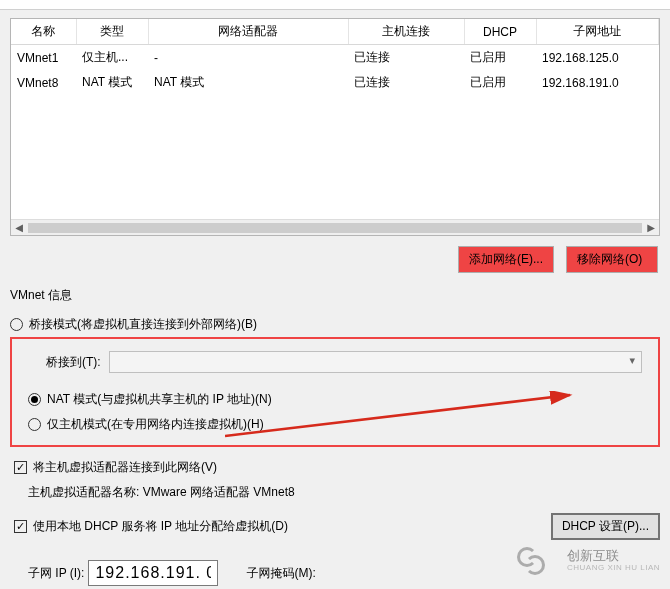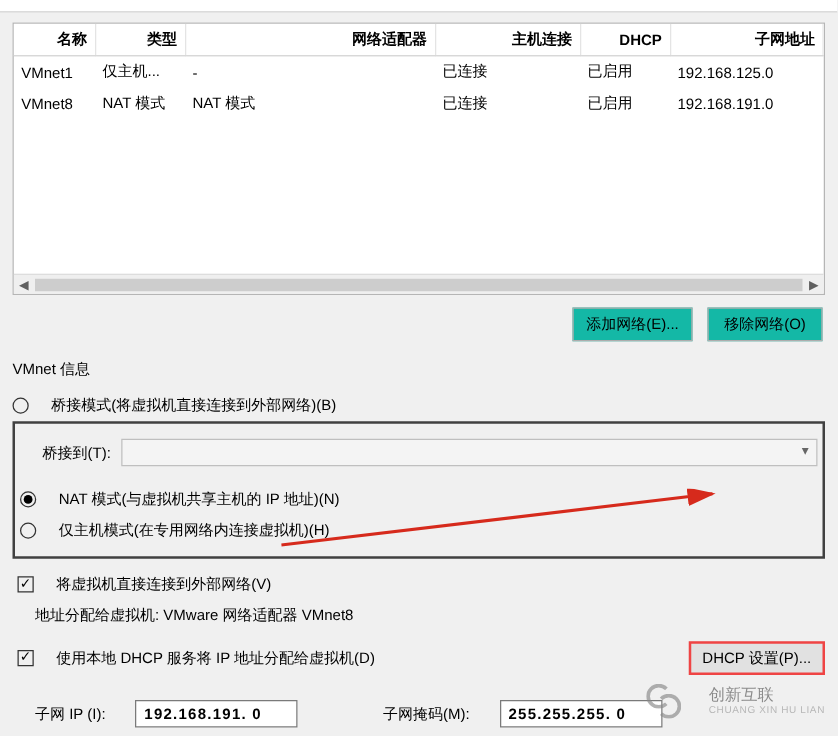--- a/index.html
+++ b/index.html
@@ -34,22 +34,22 @@
     height: 218px;
     overflow: hidden;
     position: relative;
   }
   table {
     width: 100%;
     border-collapse: collapse;
     table-layout: fixed;
   }
   thead th {
-    text-align: right;
-    font-weight: bold;
+    text-align: center;
+    font-weight: normal;
     padding: 4px 6px;
     border-right: 1px solid #e4e4e4;
     border-bottom: 1px solid #d8d8d8;
     background: #fff;
     font-size: 12px;
   }
   tbody td {
     padding: 4px 6px;
     font-size: 12px;
     white-space: nowrap;
@@ -82,45 +82,45 @@
     background: #cdcdcd;
     margin: 0 1px;
   }
   .btn-row {
     display: flex;
     justify-content: flex-end;
     gap: 12px;
     margin: 10px 2px 14px 0;
   }
   .btn {
-    background: #14b8a6;
+    background: #ef4444;
     border: 1px solid #adadad;
     padding: 4px 10px;
     font-size: 12px;
     font-family: inherit;
     min-width: 92px;
-    text-align: center;
+    text-align: left;
   }
   .btn.highlight {
+    border: 2px solid #737373;
+    padding: 3px 9px;
+  }
+  .section-label {
+    font-size: 12px;
+    margin-bottom: 8px;
+  }
+  .redbox {
     border: 2px solid #ef4444;
-    padding: 3px 9px;
-  }
-  .section-label {
-    font-size: 12px;
+    padding: 8px 16px;
     margin-bottom: 8px;
   }
-  .redbox {
-    border: 2px solid #404040;
-    padding: 8px 4px;
-    margin-bottom: 8px;
-  }
   .option-row {
     display: flex;
     align-items: center;
-    gap: 18px;
+    gap: 6px;
     padding: 4px 0;
   }
   .radio {
     width: 13px; height: 13px;
     border: 1px solid #333;
     border-radius: 50%;
     display: inline-flex;
     align-items: center; justify-content: center;
     flex-shrink: 0;
   }
@@ -167,33 +167,32 @@
     min-width: 92px;
     font-size: 12px;
     font-family: inherit;
     text-align: center;
   }
   .side-btn.disabled { color: #888; }
   .static-text { padding: 4px 0 4px 18px; }
   .ip-row {
     display: flex;
     align-items: center;
-    gap: 24px;
+    gap: 4px;
     padding: 6px 0 0 18px;
   }
   .ip-input {
     border: 1px solid #7a7a7a;
     background: #fff;
     padding: 3px 6px;
     font-family: inherit;
-    font-size: 12px;
+    font-size: 16px;
     width: 130px;
-    text-align: left;
+    text-align: center;
     letter-spacing: 1px;
-    font-weight: bold;
   }
   .arrow-svg {
     position: absolute;
     left: 225px;
     top: 391px;
     pointer-events: none;
   }
   .logo {
     position: absolute;
     right: 10px;
@@ -299,39 +298,38 @@
     </div>
 
     <div class="option-row">
       <span class="radio"></span>
       <span>仅主机模式(在专用网络内连接虚拟机)(H)</span>
     </div>
   </div>
 
   <div class="option-row" style="padding-left:4px">
     <span class="checkbox">✓</span>
-    <span>将虚拟机直接连接到外部网络(V)</span>
+    <span>将主机虚拟适配器连接到此网络(V)</span>
   </div>
   <div class="static-text">
-    <span>地址分配给虚拟机:</span>
+    <span>主机虚拟适配器名称:</span>
     <span>VMware 网络适配器 VMnet8</span>
   </div>
 
   <div class="option-row" style="padding-left:4px; margin-top:4px">
     <span class="checkbox">✓</span>
     <span style="flex:1">使用本地 DHCP 服务将 IP 地址分配给虚拟机(D)</span>
     <button class="side-btn highlight btn"><span>DHCP 设置(P)...</span></button>
   </div>
 
   <div class="ip-row" style="margin-top:10px">
     <span class="field-label">子网 IP (I):</span>
     <input class="ip-input" value="192.168.191. 0" style="">
     <span style="width:20px"></span>
     <span class="field-label">子网掩码(M):</span>
-    <input class="ip-input" value="255.255.255. 0" style="">
   </div>
 
 </div>
 
 <svg class="arrow-svg" width="360" height="50">
   <defs>
     <marker id="ah" markerWidth="10" markerHeight="10" refX="8" refY="3" orient="auto">
       <path d="M0,0 L9,3 L0,6 Z" fill="#d62a1c"></path>
     </marker>
   </defs>

